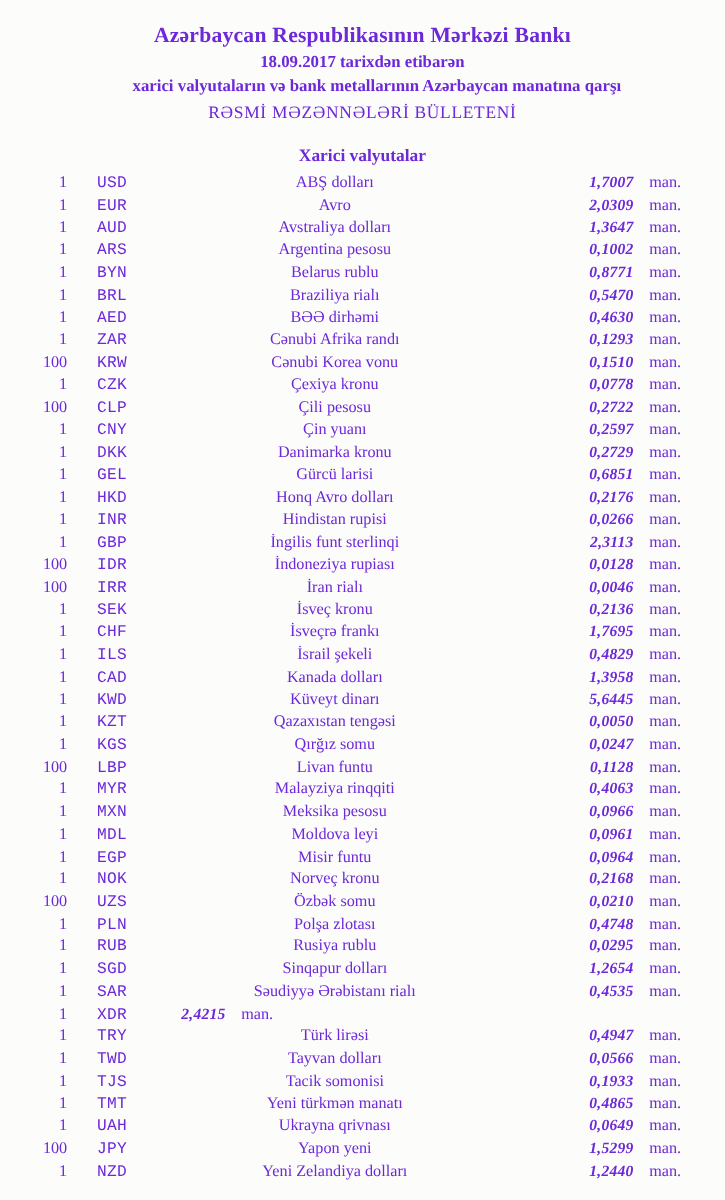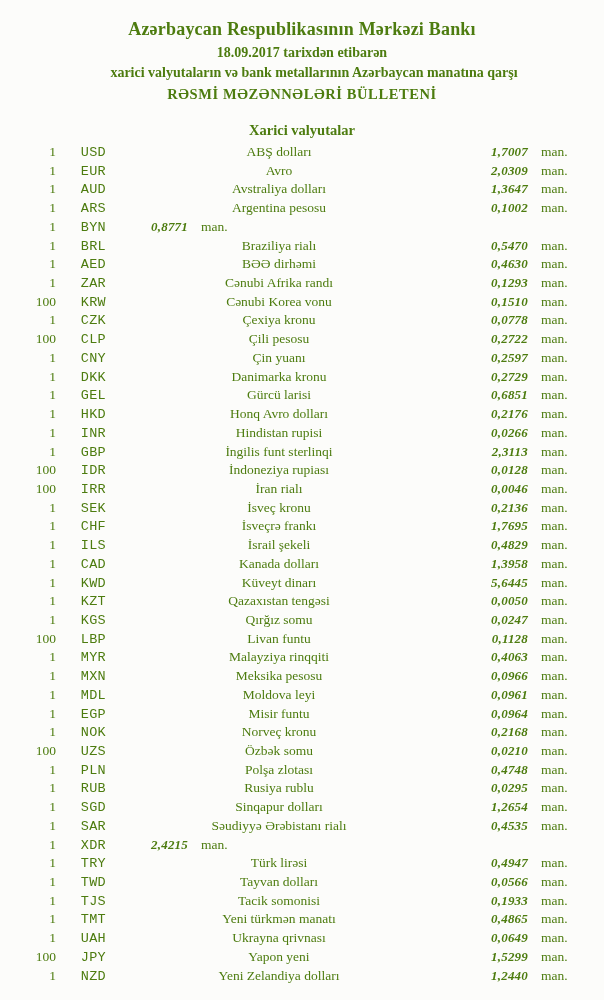--- a/index.html
+++ b/index.html
@@ -36,21 +36,21 @@
     line-height: 21px;
   }
   .doc-subtitle {
     font-size: 14px;
     font-weight: bold;
     line-height: 20px;
     margin-left: 24px;
   }
   .doc-bulletin {
     font-size: 14.5px;
-    font-weight: bold;
+    font-weight: normal;
     line-height: 22px;
     letter-spacing: 0.6px;
   }
   .section-title {
     margin-top: 16px;
     text-align: center;
     font-size: 14.5px;
     font-weight: bold;
     line-height: 18px;
   }
@@ -95,21 +95,21 @@
     width: 76px;
     flex: 0 0 auto;
     text-align: left;
     padding-left: 13px;
     box-sizing: border-box;
   }
 </style>
 </head>
 <body style="background: rgb(252, 252, 250);">
 
-<div class="page" style="color: #4d7c0f;">
+<div class="page" style="color: #6d28d9;">
 
   <div class="doc-header">
     <div class="doc-title">Azərbaycan Respublikasının Mərkəzi Bankı</div>
     <div class="doc-date">18.09.2017 tarixdən etibarən</div>
     <div class="doc-subtitle">xarici valyutaların və bank metallarının Azərbaycan manatına qarşı</div>
     <div class="doc-bulletin">RƏSMİ MƏZƏNNƏLƏRİ BÜLLETENİ</div>
   </div>
 
   <div class="section-title">Xarici valyutalar</div>
 
@@ -143,20 +143,21 @@
     <span class="col-qty">1</span>
     <span class="col-code">ARS</span>
     <span class="col-name">Argentina pesosu</span>
     <span class="col-rate">0,1002</span>
     <span class="col-unit">man.</span>
   </div>
 
   <div class="rate-row">
     <span class="col-qty">1</span>
     <span class="col-code">BYN</span>
+    <span class="col-name">Belarus rublu</span>
     <span class="col-rate">0,8771</span>
     <span class="col-unit">man.</span>
   </div>
 
   <div class="rate-row">
     <span class="col-qty">1</span>
     <span class="col-code">BRL</span>
     <span class="col-name">Braziliya rialı</span>
     <span class="col-rate">0,5470</span>
     <span class="col-unit">man.</span>

